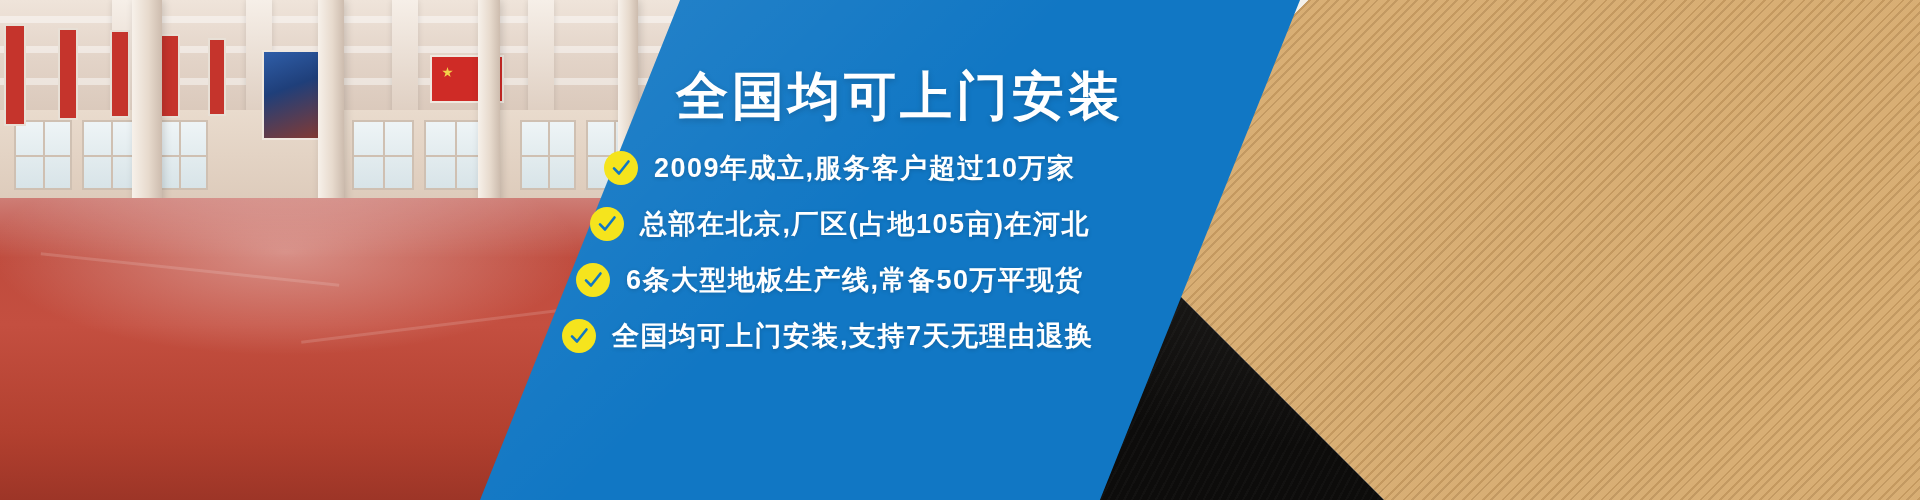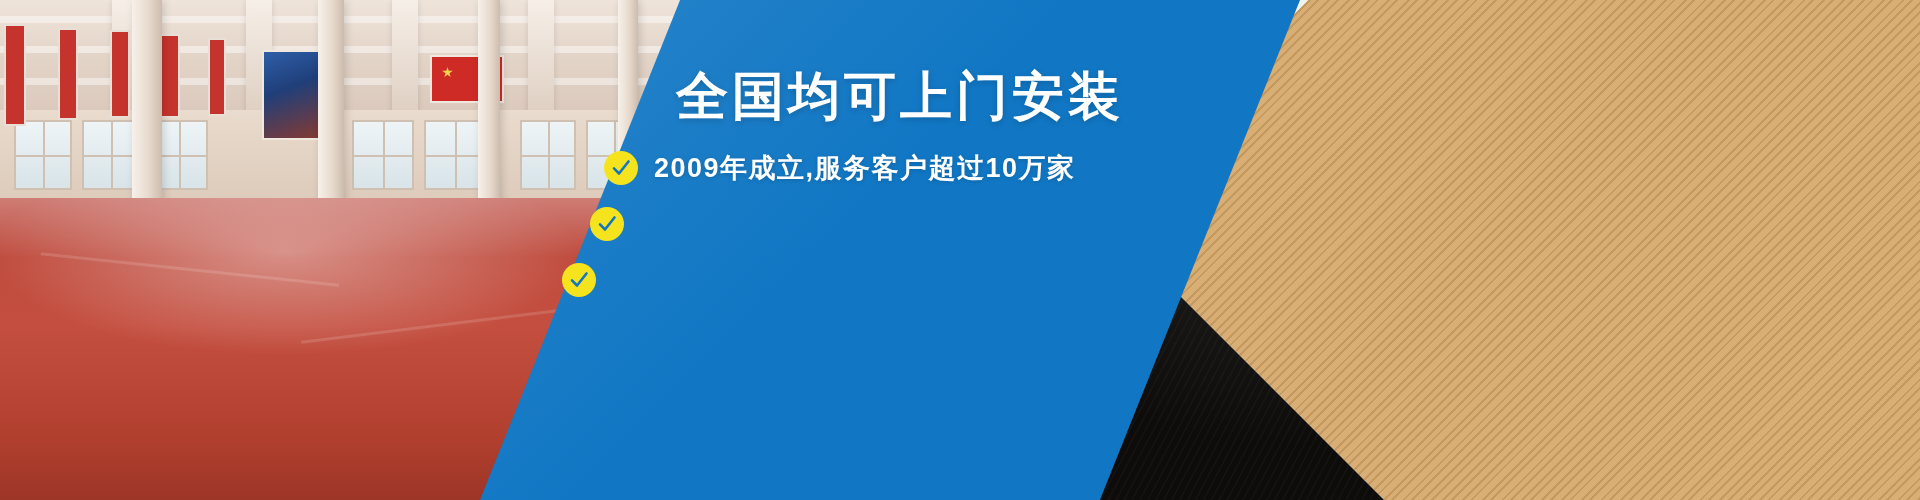--- a/index.html
+++ b/index.html
@@ -280,27 +280,37 @@
         </span>
         <span class="btext">2009年成立,服务客户超过10万家</span>
       </div>
 
       <div class="bullet b2">
         <span class="tick">
           <svg width="22" height="22" viewBox="0 0 22 22" aria-hidden="true">
             <path d="M4 11.4 L9 16.5 L18.5 4.5" fill="none" stroke="#1177c4" stroke-width="2.6" stroke-linecap="round" stroke-linejoin="round"></path>
           </svg>
         </span>
+        <span class="btext">总部在北京,厂区(占地105亩)在河北</span>
       </div>
 
+      <div class="bullet b3">
+        <span class="tick">
+          <svg width="22" height="22" viewBox="0 0 22 22" aria-hidden="true">
+            <path d="M4 11.4 L9 16.5 L18.5 4.5" fill="none" stroke="#1177c4" stroke-width="2.6" stroke-linecap="round" stroke-linejoin="round"></path>
+          </svg>
+        </span>
+        <span class="btext">6条大型地板生产线,常备50万平现货</span>
+      </div>
 
       <div class="bullet b4">
         <span class="tick">
           <svg width="22" height="22" viewBox="0 0 22 22" aria-hidden="true">
             <path d="M4 11.4 L9 16.5 L18.5 4.5" fill="none" stroke="#1177c4" stroke-width="2.6" stroke-linecap="round" stroke-linejoin="round"></path>
           </svg>
         </span>
+        <span class="btext">全国均可上门安装,支持7天无理由退换</span>
       </div>
 
     </div>
   </div>
 
 </div>
 
 </body></html>

